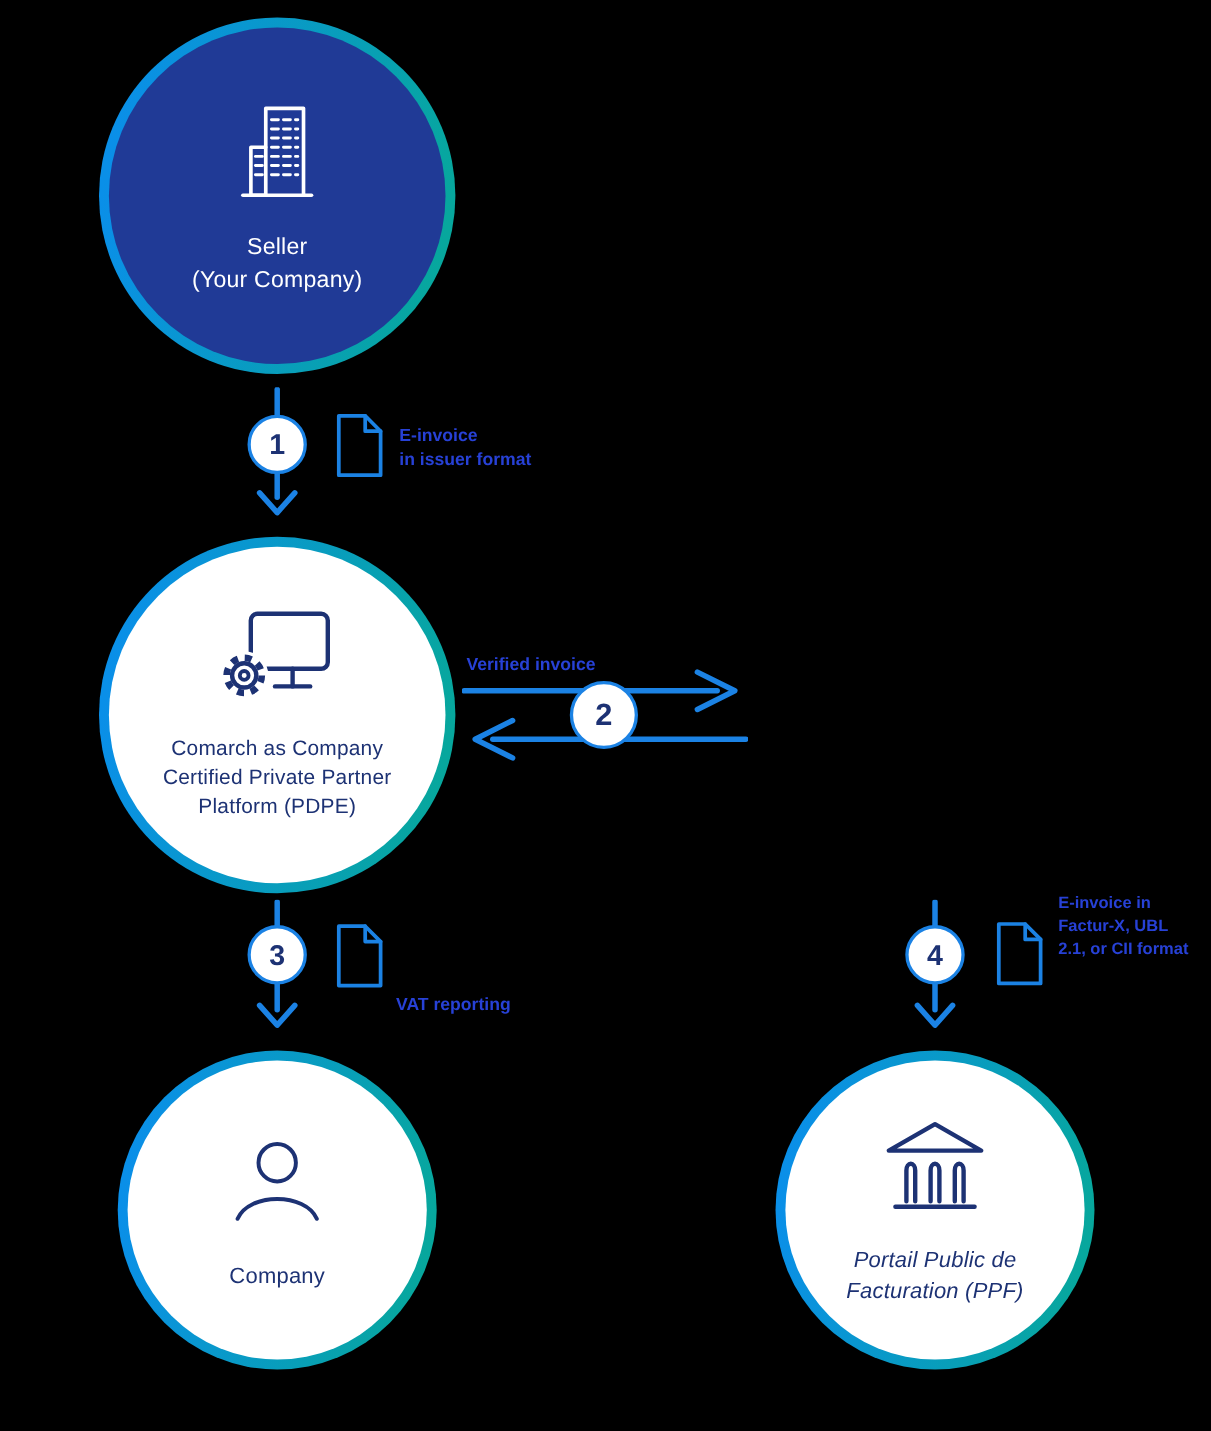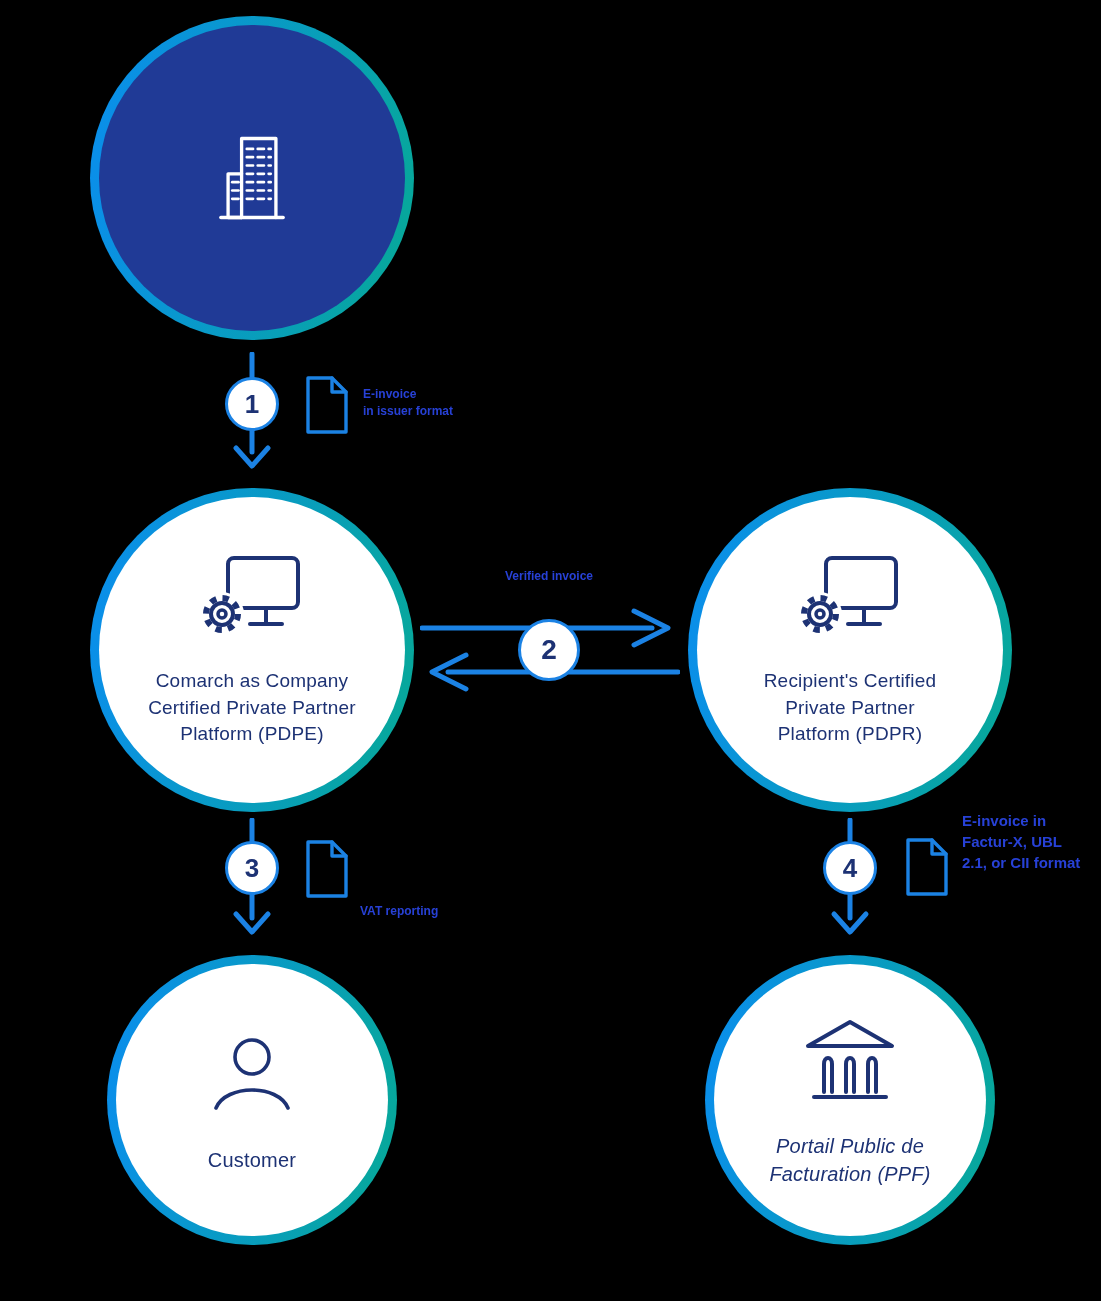--- a/index.html
+++ b/index.html
@@ -57,26 +57,26 @@
     align-items: center;
     justify-content: center;
     font-size: 26px;
     z-index: 3;
   }
 
   .annot {
     position: absolute;
     color: #2741d6;
     font-weight: 700;
-    font-size: 12px;
+    font-size: 16px;
     line-height: 1.4;
     white-space: pre-line;
     z-index: 2;
   }
-  .annot.center { text-align: center; }
+  .annot.center { text-align: left; margin-top: 26px; }
 
   .arrow, .docicon { position: absolute; z-index: 1; }
 </style>
 </head>
 <body>
 
 <div class="canvas">
 
   <div class="node" style="left:90px; top:16px; width:324px; height:324px;">
     <div class="inner navy">
@@ -92,20 +92,22 @@
             <line x1="45" y1="46" x2="68" y2="46"></line>
             <line x1="45" y1="54" x2="68" y2="54"></line>
             <line x1="45" y1="62" x2="68" y2="62"></line>
             <line x1="45" y1="70" x2="68" y2="70"></line>
             <line x1="31" y1="54" x2="37" y2="54"></line>
             <line x1="31" y1="62" x2="37" y2="62"></line>
             <line x1="31" y1="70" x2="37" y2="70"></line>
           </g>
         </g>
       </svg>
+      <div class="node-label light">Seller
+(Your Company)</div>
     </div>
   </div>
 
   <svg class="arrow" style="left:230px; top:352px;" width="44" height="120" viewBox="0 0 44 120">
     <g stroke="#1b82e4" stroke-width="5" fill="none" stroke-linecap="round" stroke-linejoin="round">
       <line x1="22" y1="2" x2="22" y2="100"></line>
       <path d="M6 96 L22 114 L38 96"></path>
     </g>
   </svg>
   <div class="badge" style="left:225px; top:377px; width:54px; height:54px;">
@@ -151,40 +153,20 @@
   <svg class="arrow" style="left:426px; top:650px;" width="254" height="44" viewBox="0 0 254 44">
     <g stroke="#1b82e4" stroke-width="5" fill="none" stroke-linecap="round" stroke-linejoin="round">
       <line x1="252" y1="22" x2="22" y2="22"></line>
       <path d="M40 5 L6 22 L40 39"></path>
     </g>
   </svg>
   <div class="badge" style="left:518px; top:619px; width:62px; height:62px; font-size:28px;">
     <span>2</span>
   </div>
 
-  <div class="node" style="left:688px; top:488px; width:324px; height:324px;">
-    <div class="inner white">
-      <svg width="120" height="96" viewBox="0 0 120 96">
-        <g fill="none" stroke="#1d3274" stroke-width="4" stroke-linecap="round" stroke-linejoin="round">
-          <rect x="36" y="6" width="70" height="50" rx="6"></rect>
-          <line x1="74" y1="56" x2="74" y2="72"></line>
-          <line x1="58" y1="72" x2="90" y2="72"></line>
-        </g>
-        <circle cx="30" cy="62" r="22" fill="#ffffff"></circle>
-        <g fill="none" stroke="#1d3274">
-          <circle cx="30" cy="62" r="16" stroke-width="6" stroke-dasharray="6.3 6.27"></circle>
-          <circle cx="30" cy="62" r="11" stroke-width="4"></circle>
-          <circle cx="30" cy="62" r="4" stroke-width="3.5"></circle>
-        </g>
-      </svg>
-      <div class="node-label">Recipient's Certified
-Private Partner
-Platform (PDPR)</div>
-    </div>
-  </div>
 
   <svg class="arrow" style="left:230px; top:818px;" width="44" height="120" viewBox="0 0 44 120">
     <g stroke="#1b82e4" stroke-width="5" fill="none" stroke-linecap="round" stroke-linejoin="round">
       <line x1="22" y1="2" x2="22" y2="100"></line>
       <path d="M6 96 L22 114 L38 96"></path>
     </g>
   </svg>
   <div class="badge" style="left:225px; top:841px; width:54px; height:54px;">
     <span>3</span>
   </div>
@@ -197,21 +179,21 @@
   <div class="annot" style="left:360px; top:859px;margin-top:44px;">VAT reporting</div>
 
   <div class="node" style="left:107px; top:955px; width:290px; height:290px;">
     <div class="inner white">
       <svg width="100" height="100" viewBox="0 0 100 100">
         <g fill="none" stroke="#1d3274" stroke-width="3.6" stroke-linecap="round">
           <circle cx="50" cy="31" r="17"></circle>
           <path d="M14 82 C 24 58 76 58 86 82"></path>
         </g>
       </svg>
-      <div class="node-label big">Customer</div>
+      <div class="node-label big">Company</div>
     </div>
   </div>
 
   <svg class="arrow" style="left:828px; top:818px;" width="44" height="120" viewBox="0 0 44 120">
     <g stroke="#1b82e4" stroke-width="5" fill="none" stroke-linecap="round" stroke-linejoin="round">
       <line x1="22" y1="2" x2="22" y2="100"></line>
       <path d="M6 96 L22 114 L38 96"></path>
     </g>
   </svg>
   <div class="badge" style="left:823px; top:841px; width:54px; height:54px;">

